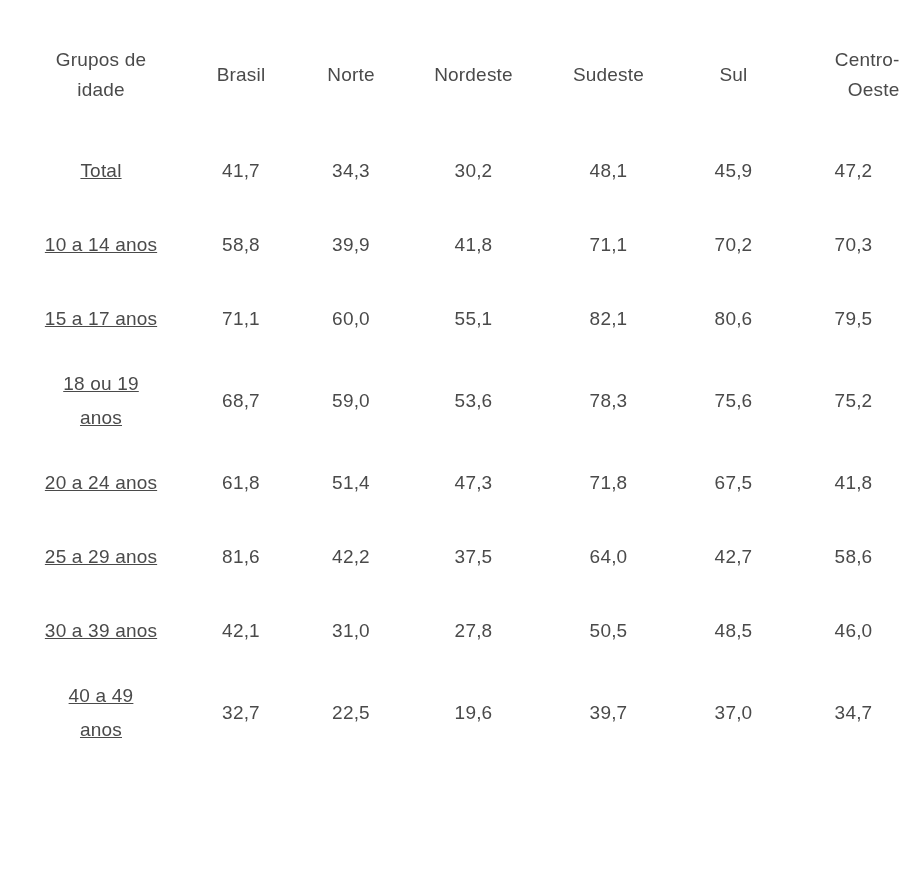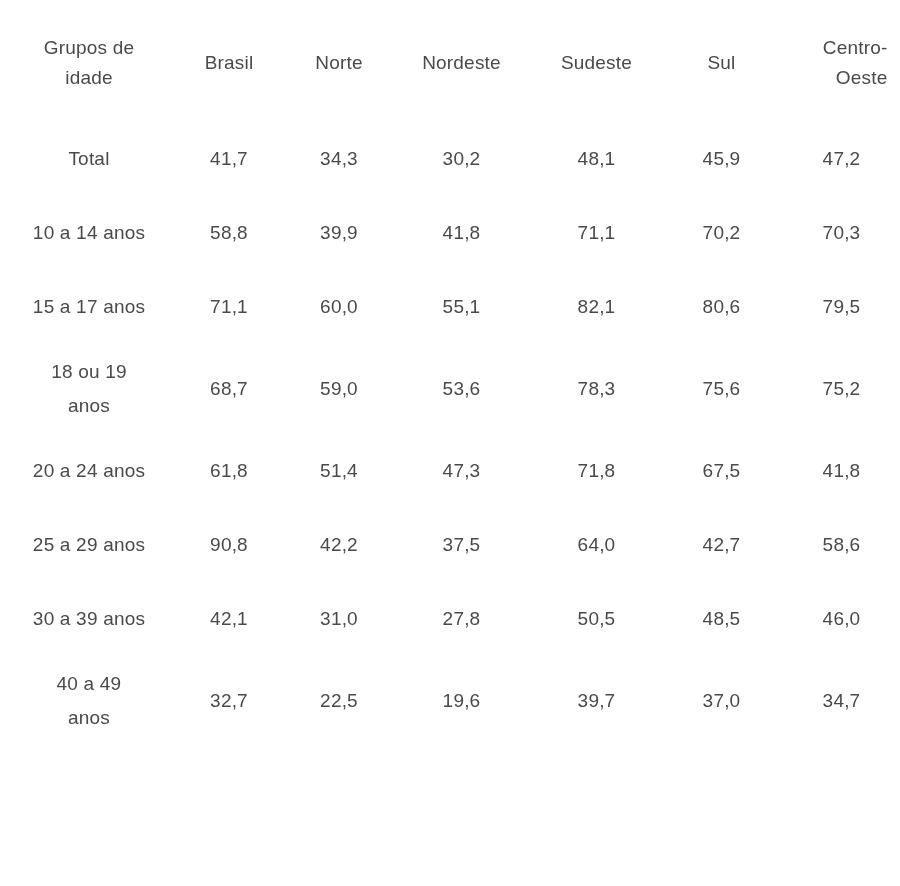--- a/index.html
+++ b/index.html
@@ -13,21 +13,21 @@
     font-family: "Liberation Sans", sans-serif;
     color: #4a4a4a;
     -webkit-font-smoothing: antialiased;
     overflow: hidden;
   }
 
   .table-wrap {
     width: 769px;
     height: 886px;
     box-sizing: border-box;
-    padding: 4px;
+    padding: 16px;
   }
 
   table.data-table {
     width: 900px;
     border-collapse: collapse;
     table-layout: fixed;
     border: none;
   }
 
   table.data-table col.c-age     { width: 170px; }
@@ -70,20 +70,21 @@
     letter-spacing: 0.2px;
   }
 
   tbody tr { height: 74px; }
   tbody tr.tall { height: 90px; }
 
   tbody td.age-cell .age-text {
     display: block;
     max-width: 130px;
     margin: 0 auto;
+    text-decoration: underline;
   }
   tbody tr.tall td.age-cell .age-text { max-width: 92px; }
 </style>
 </head>
 <body>
 
 <div class="table-wrap">
   <table class="data-table">
     <colgroup>
       <col class="c-age">
@@ -172,21 +173,21 @@
         <td>51,4</td>
         <td>47,3</td>
         <td>71,8</td>
         <td>67,5</td>
         <td>41,8</td>
       </tr>
       <tr>
         <td class="age-cell">
             <span class="age-text">25 a 29 anos</span>
           </td>
-        <td>90,8</td>
+        <td>81,6</td>
         <td>42,2</td>
         <td>37,5</td>
         <td>64,0</td>
         <td>42,7</td>
         <td>58,6</td>
       </tr>
       <tr>
         <td class="age-cell">
             <span class="age-text">30 a 39 anos</span>
           </td>

